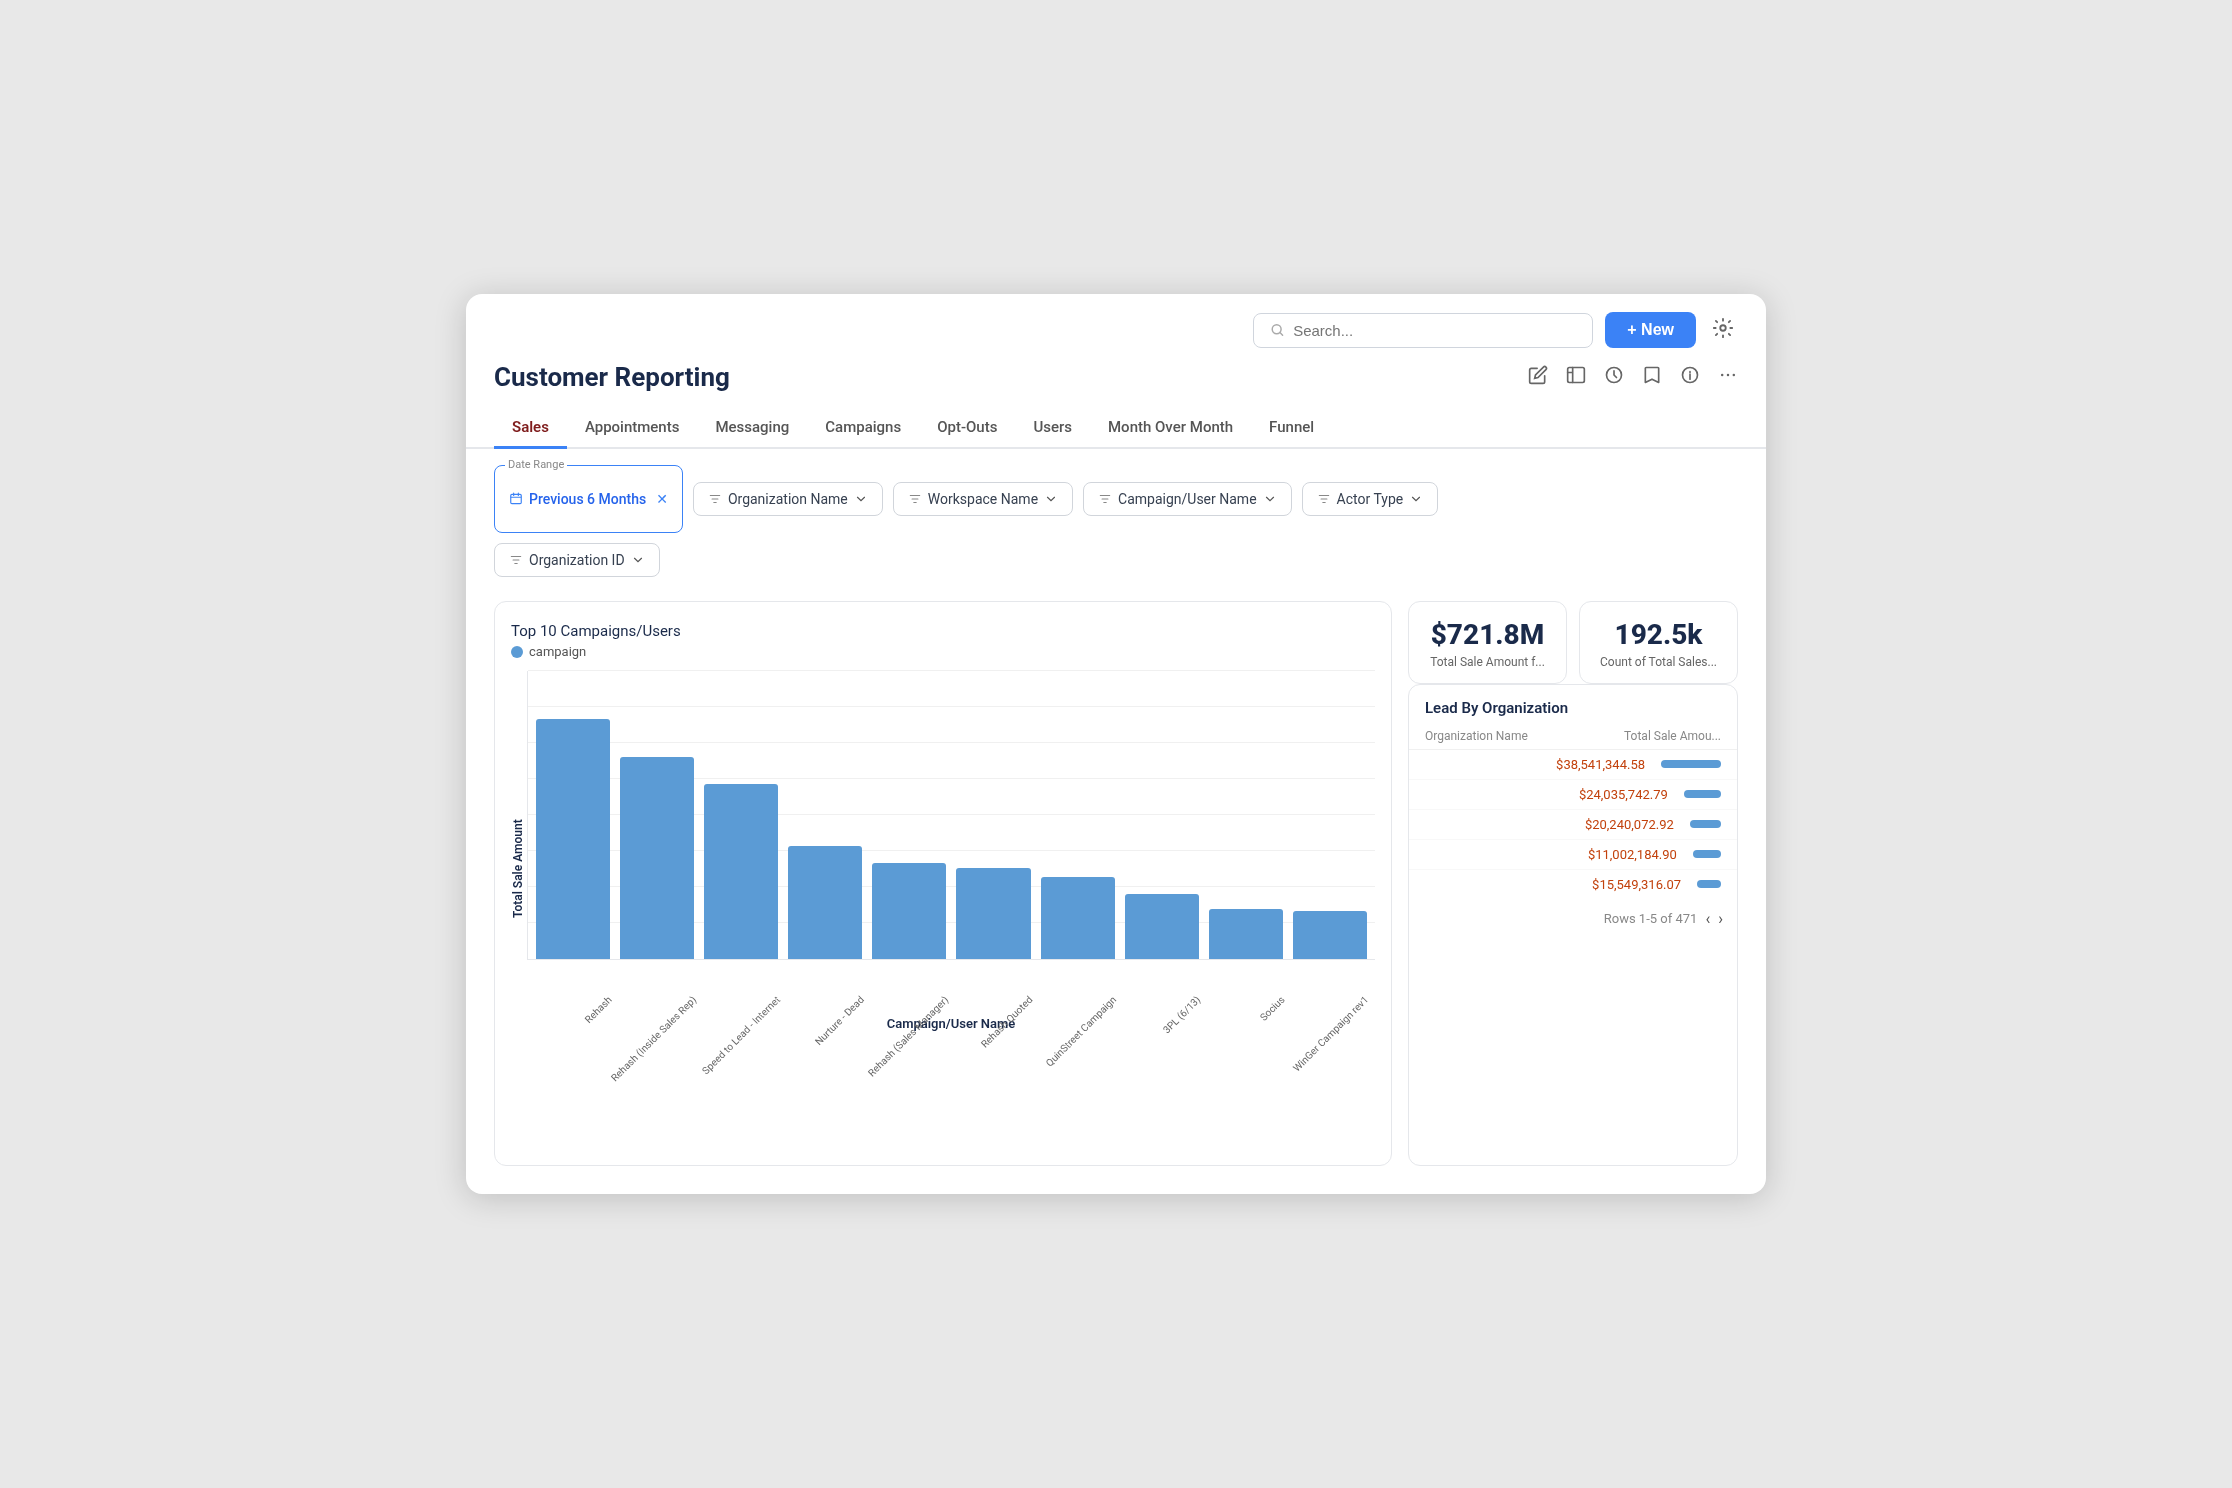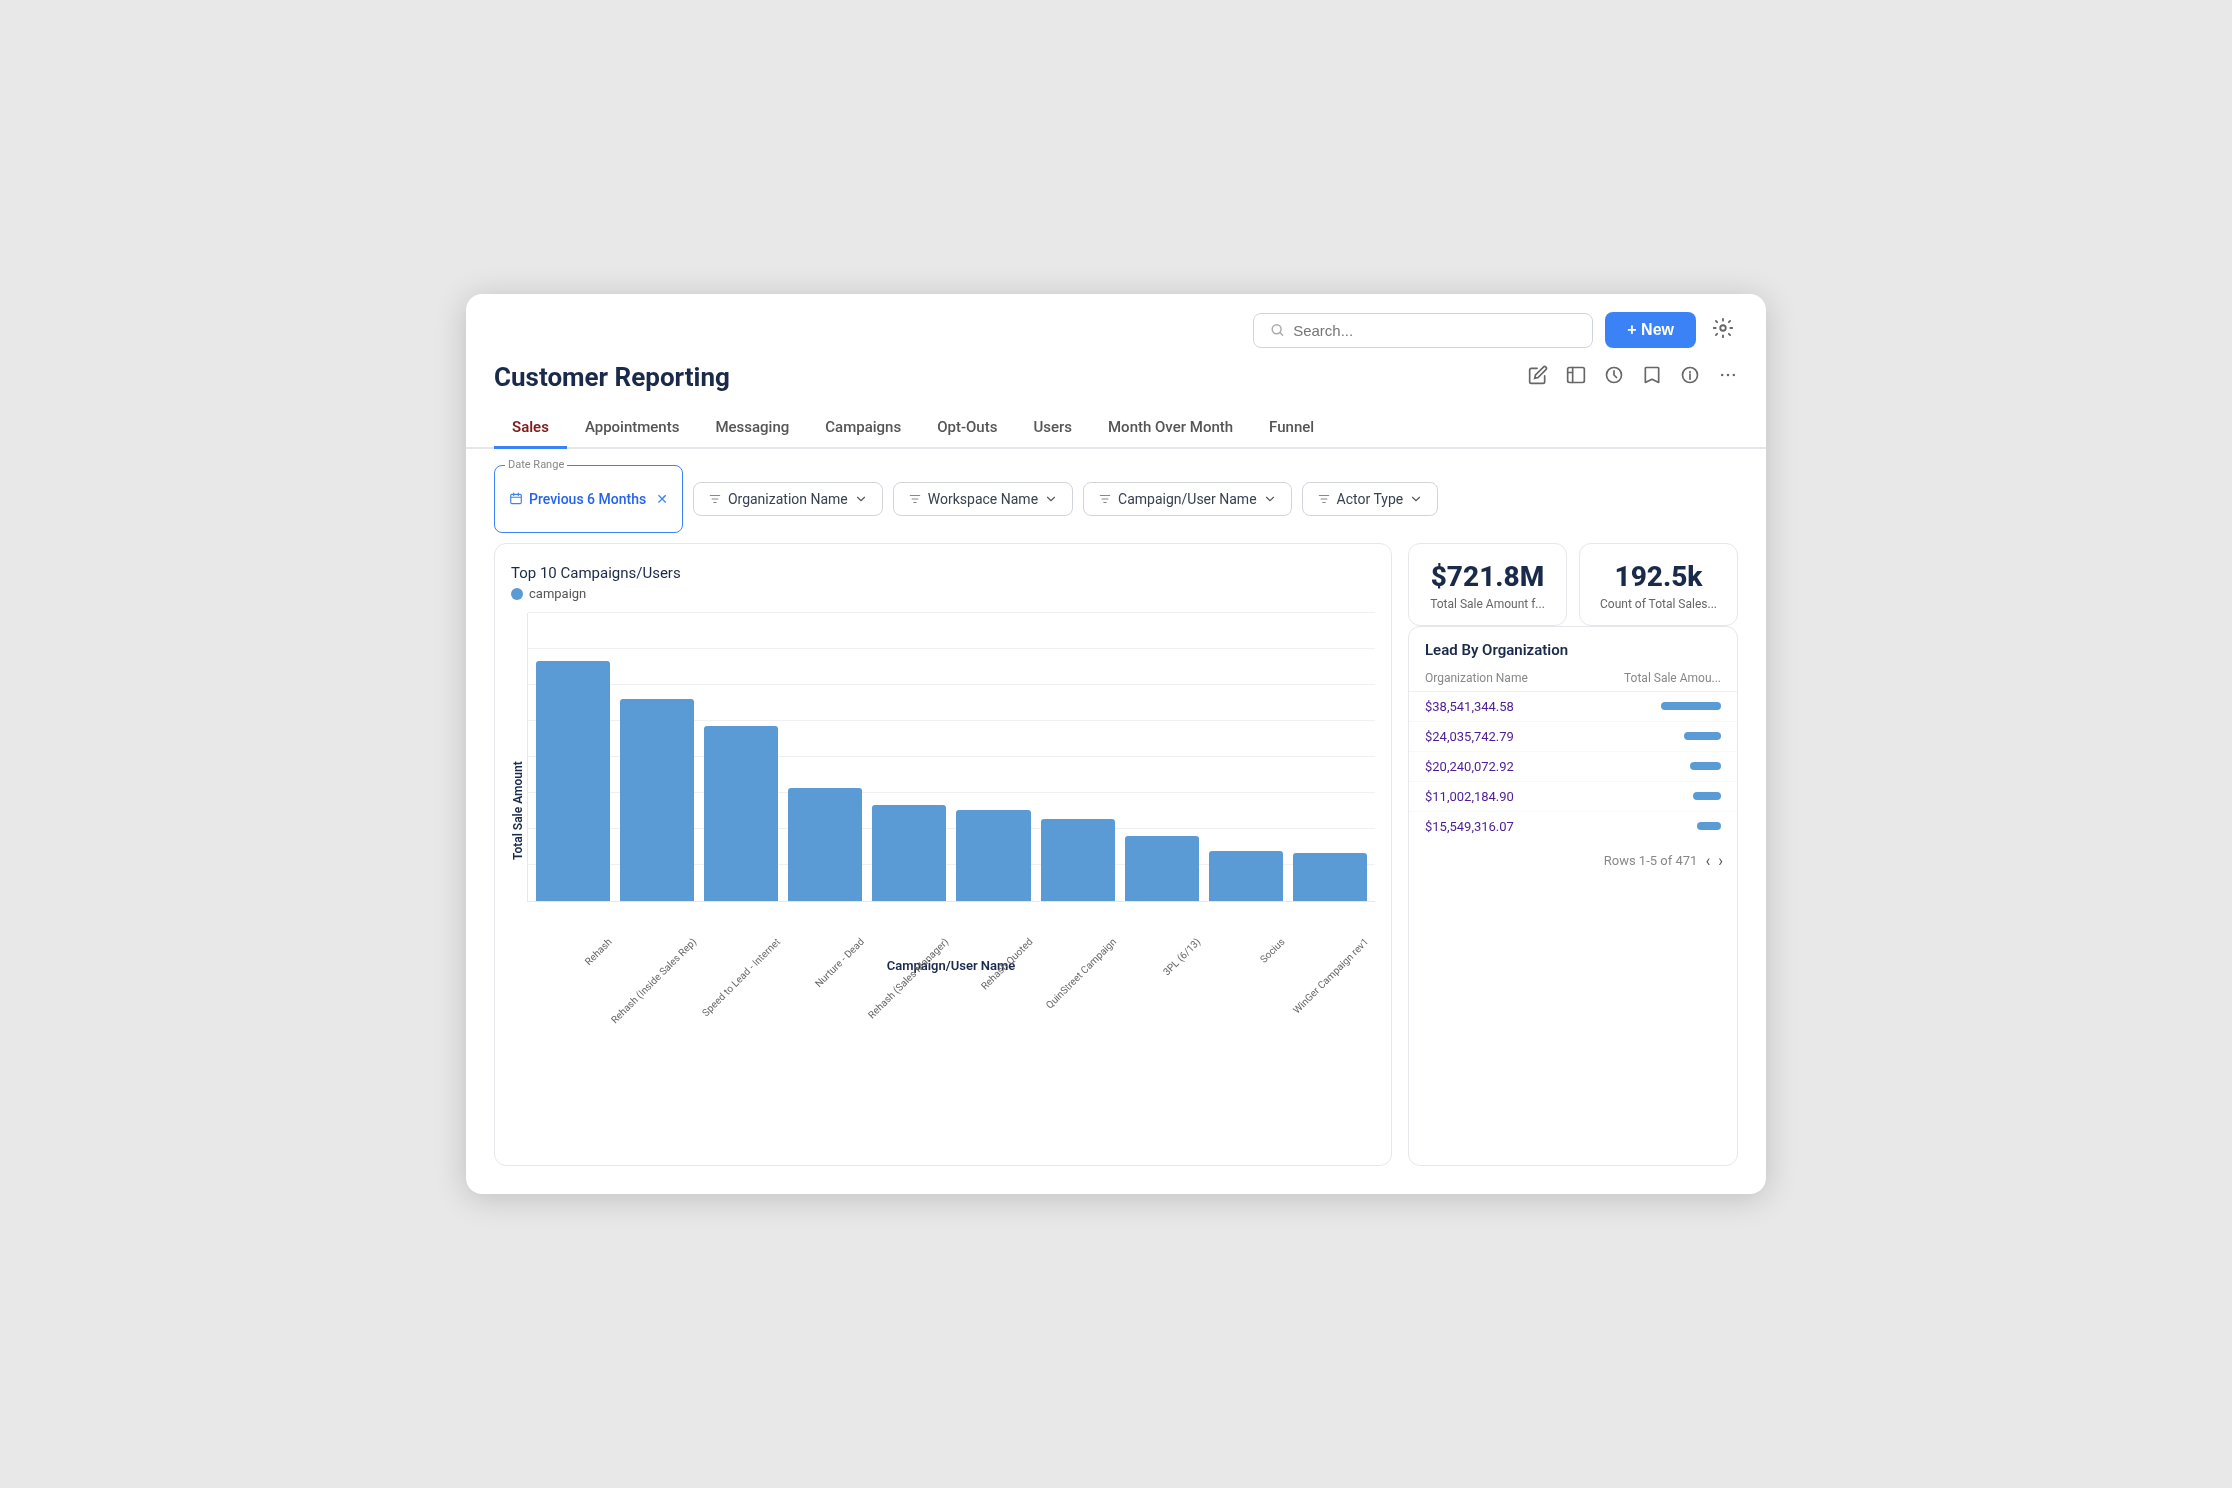--- a/index.html
+++ b/index.html
@@ -357,23 +357,23 @@
     .sales-table-row {
       display: flex;
       align-items: center;
       padding: 7px 16px;
       border-bottom: 1px solid #f8f8f8;
       gap: 8px;
     }
     .sales-table-row:last-child { border-bottom: none; }
     .sales-amount {
       font-size: 13px;
-      color: #4c1d95;
-      flex: 1;
-      text-align: left;
+      color: #c2410c;
+      flex: 1;
+      text-align: right;
       margin-right: 8px;
       white-space: nowrap;
     }
     .sales-bar {
       height: 8px;
       background: #5b9bd5;
       border-radius: 4px;
       min-width: 4px;
     }
     .pagination-row {
@@ -508,20 +508,31 @@
       <svg class="filter-icon" width="14" height="14" viewBox="0 0 24 24" fill="none">
           <path d="M4 6h16M7 12h10M10 18h4" stroke="#888" stroke-width="2" stroke-linecap="round"></path>
         </svg>
       <span>Actor Type</span>
       <svg width="14" height="14" viewBox="0 0 24 24" fill="none">
           <path d="M6 9l6 6 6-6" stroke="#555" stroke-width="2" stroke-linecap="round"></path>
         </svg>
     </div>
   </div>
 
+  <div class="filters-row2">
+    <div class="filter-btn" style="display:inline-flex;">
+      <svg class="filter-icon" width="14" height="14" viewBox="0 0 24 24" fill="none">
+          <path d="M4 6h16M7 12h10M10 18h4" stroke="#888" stroke-width="2" stroke-linecap="round"></path>
+        </svg>
+      <span>Organization ID</span>
+      <svg width="14" height="14" viewBox="0 0 24 24" fill="none">
+          <path d="M6 9l6 6 6-6" stroke="#555" stroke-width="2" stroke-linecap="round"></path>
+        </svg>
+    </div>
+  </div>
 
   <div class="main-content">
 
     <div class="chart-card">
       <div class="chart-title">Top 10 Campaigns/Users</div>
       <div class="chart-legend">
         <div class="legend-dot"></div>
         <span class="legend-label">campaign</span>
       </div>
       <div style="display:flex; height: 360px;">

